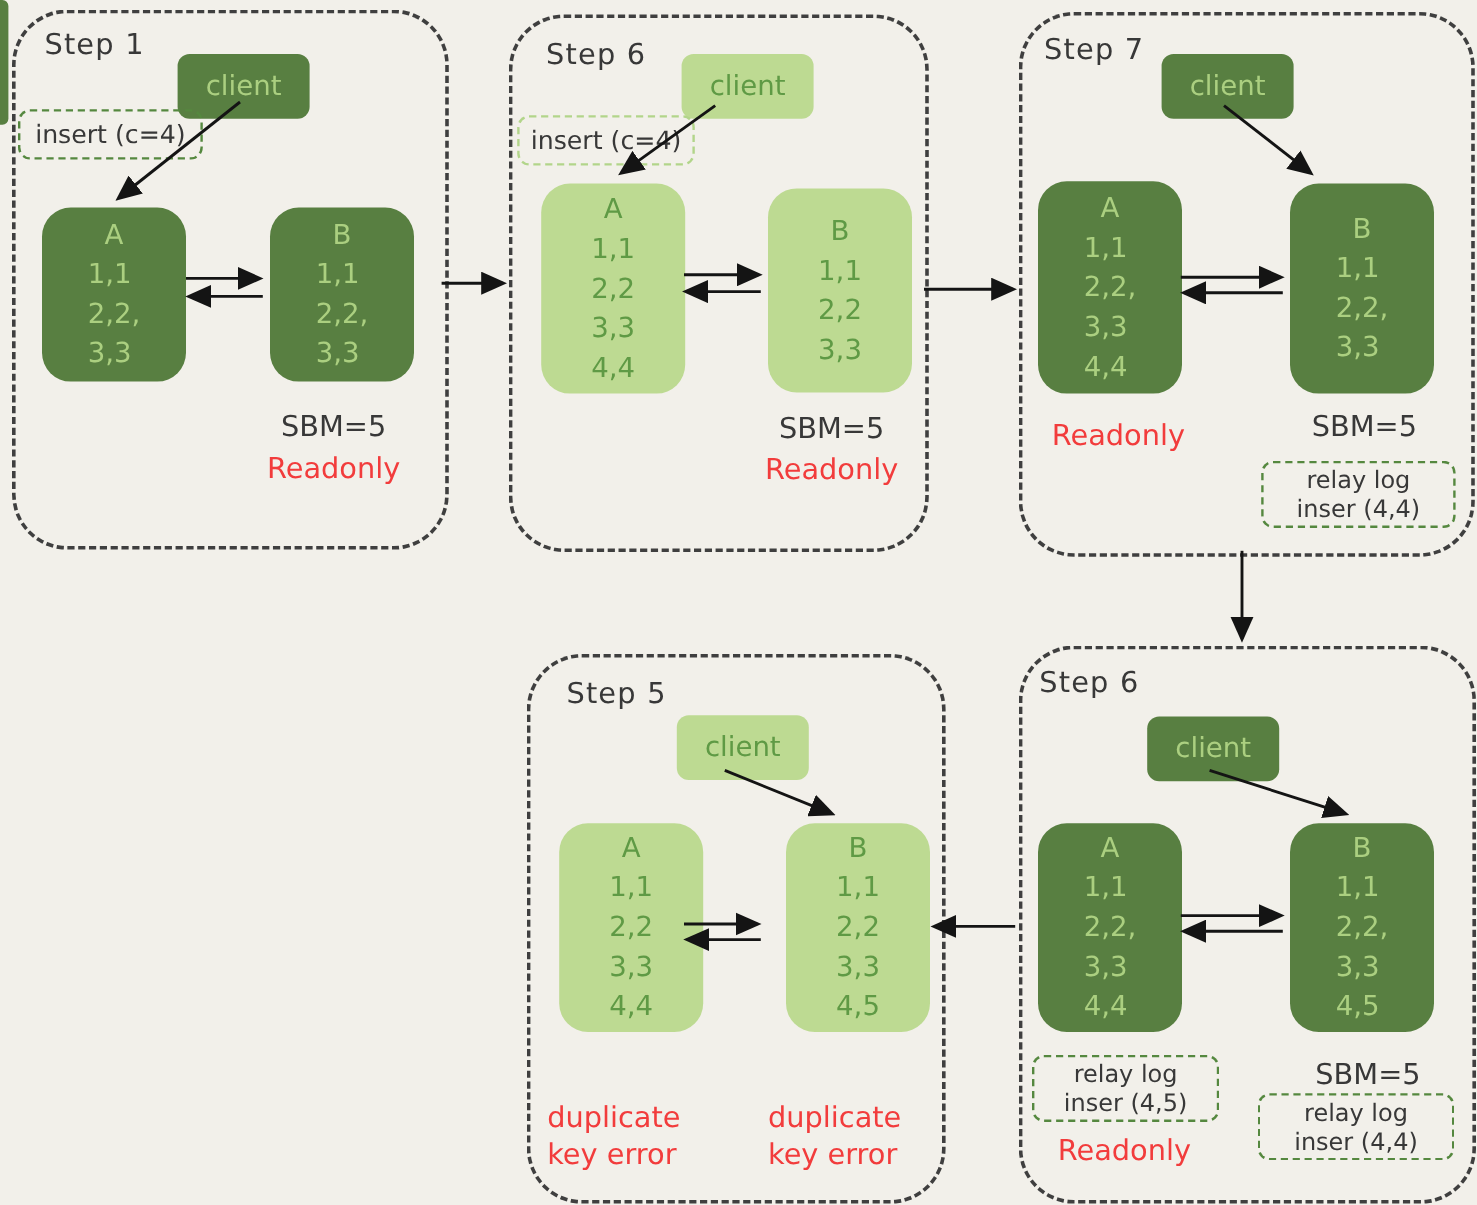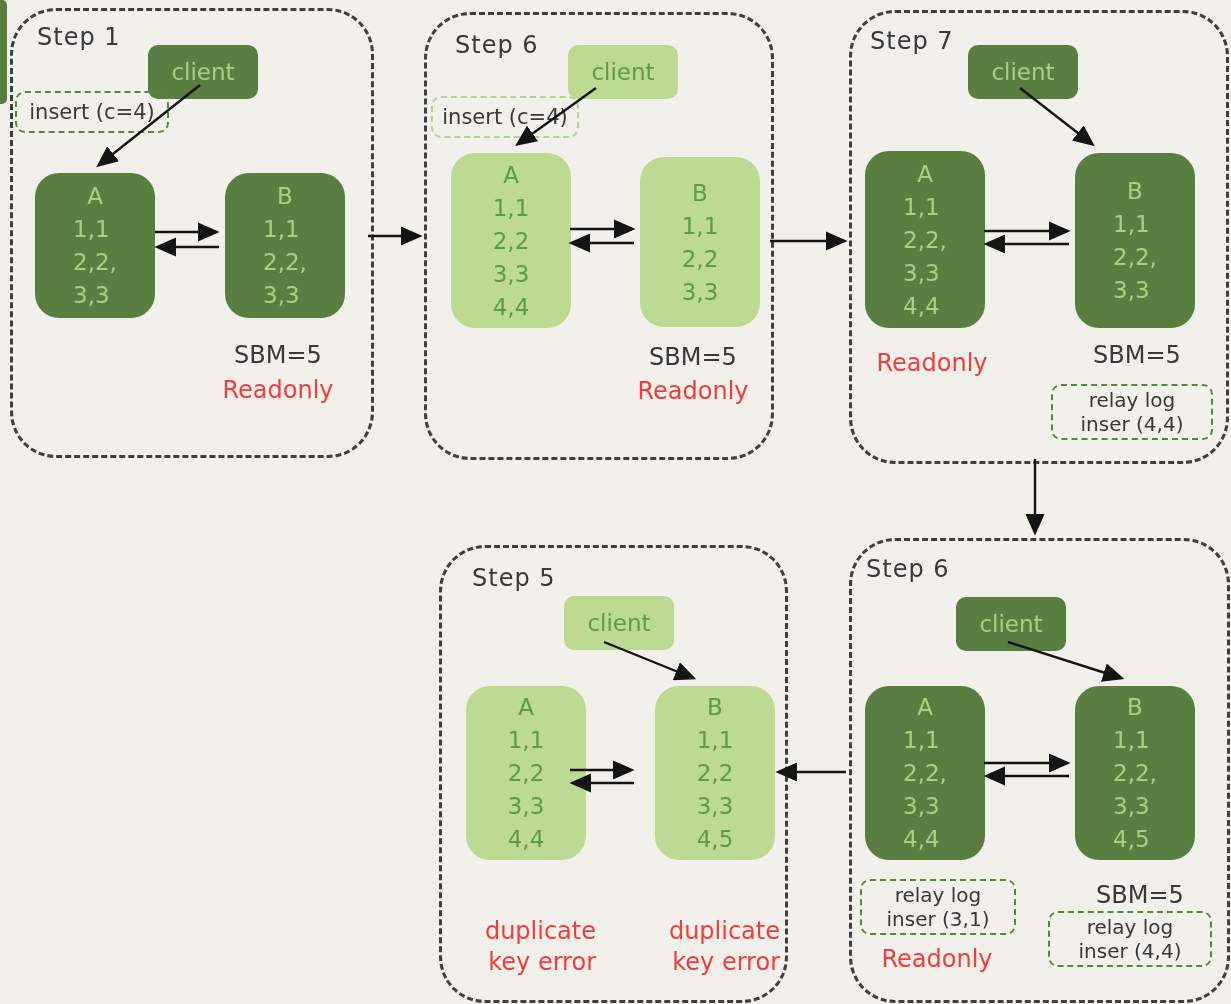--- a/index.html
+++ b/index.html
@@ -18,21 +18,21 @@
   .client.light{background:var(--node-light);color:var(--text-on-light);}
   .node{position:absolute;width:120px;border-radius:24px;display:flex;flex-direction:column;align-items:center;justify-content:center;font-size:23px;line-height:33px;}
   .node.dark{background:var(--node-dark);color:var(--text-on-dark);}
   .node.light{background:var(--node-light);color:var(--text-on-light);}
   .node-title{line-height:34px;}
   .node-row{line-height:33px;}
   .tag{position:absolute;border:2px dashed var(--tag-border-dark);border-radius:10px;color:var(--text-gray);font-size:21px;line-height:25px;display:flex;flex-direction:column;align-items:center;justify-content:center;text-align:center;padding:3px 6px;box-sizing:border-box;}
   .tag.light{border-color:var(--tag-border-light);}
   .metric{position:absolute;font-size:24px;color:var(--text-gray);text-align:center;}
   .readonly{position:absolute;font-size:24px;color:var(--alert-red);text-align:center;}
-  .err{position:absolute;font-size:24px;line-height:31px;color:var(--alert-red);text-align:right;}
+  .err{position:absolute;font-size:24px;line-height:31px;color:var(--alert-red);text-align:left;}
   .sliver{position:absolute;left:0;top:0;width:7px;height:104px;background:var(--node-dark);border-radius:0 5px 5px 0;}
   svg.arrows{position:absolute;left:0;top:0;pointer-events:none;}
 </style>
 </head>
 <body>
 
 <div class="canvas">
 
   <div class="sliver"></div>
 
@@ -129,21 +129,21 @@
       <div class="node-title">B</div>
       <div>
           <div class="node-row">1,1</div>
           <div class="node-row">2,2,</div>
           <div class="node-row">3,3</div>
           <div class="node-row">4,5</div>
         </div>
     </div>
     <div class="tag" style="left:8px;top:338px;width:156px;height:56px;font-size:20px;line-height:24px;">
       <div>relay log</div>
-      <div>inser (3,1)</div>
+      <div>inser (4,5)</div>
     </div>
     <div class="readonly" style="left:10px;top:404px;width:150px;">Readonly</div>
     <div class="metric" style="left:218px;top:340px;width:140px;">SBM=5</div>
     <div class="tag" style="left:196px;top:370px;width:164px;height:56px;font-size:20px;line-height:24px;">
       <div>relay log</div>
       <div>inser (4,4)</div>
     </div>
   </div>
 
   <div class="step" style="left:439px;top:545px;width:343px;height:452px;">

